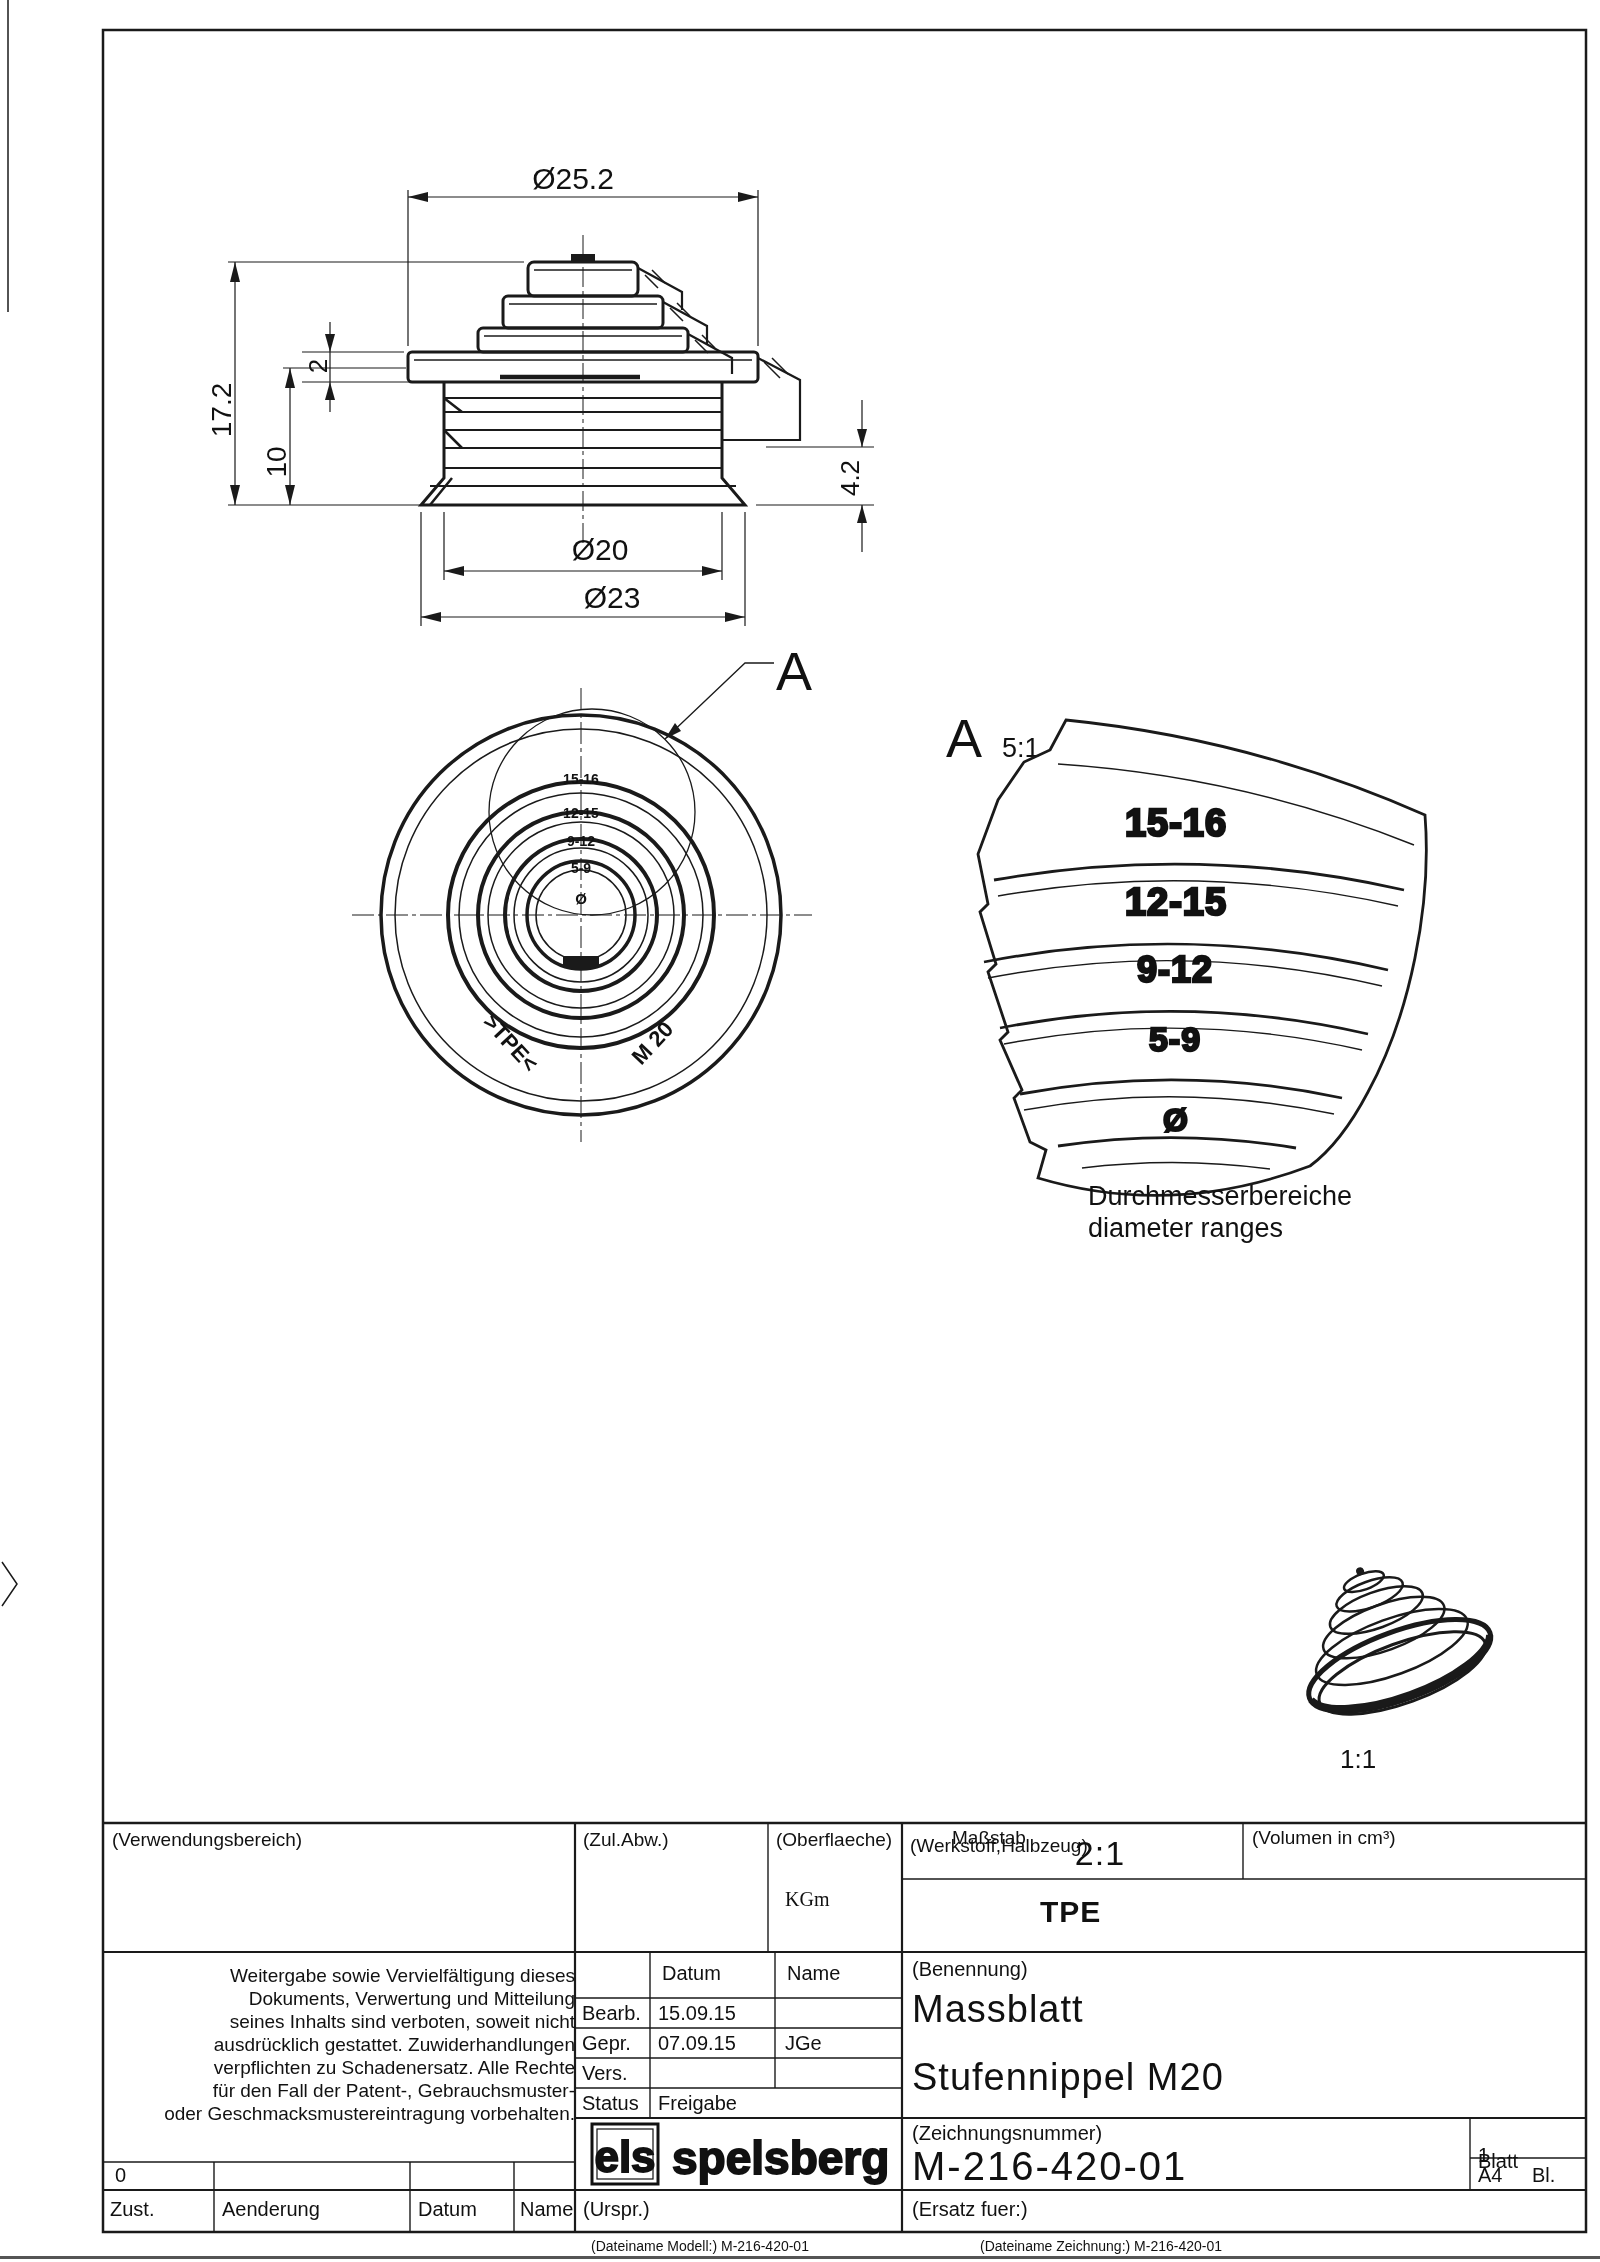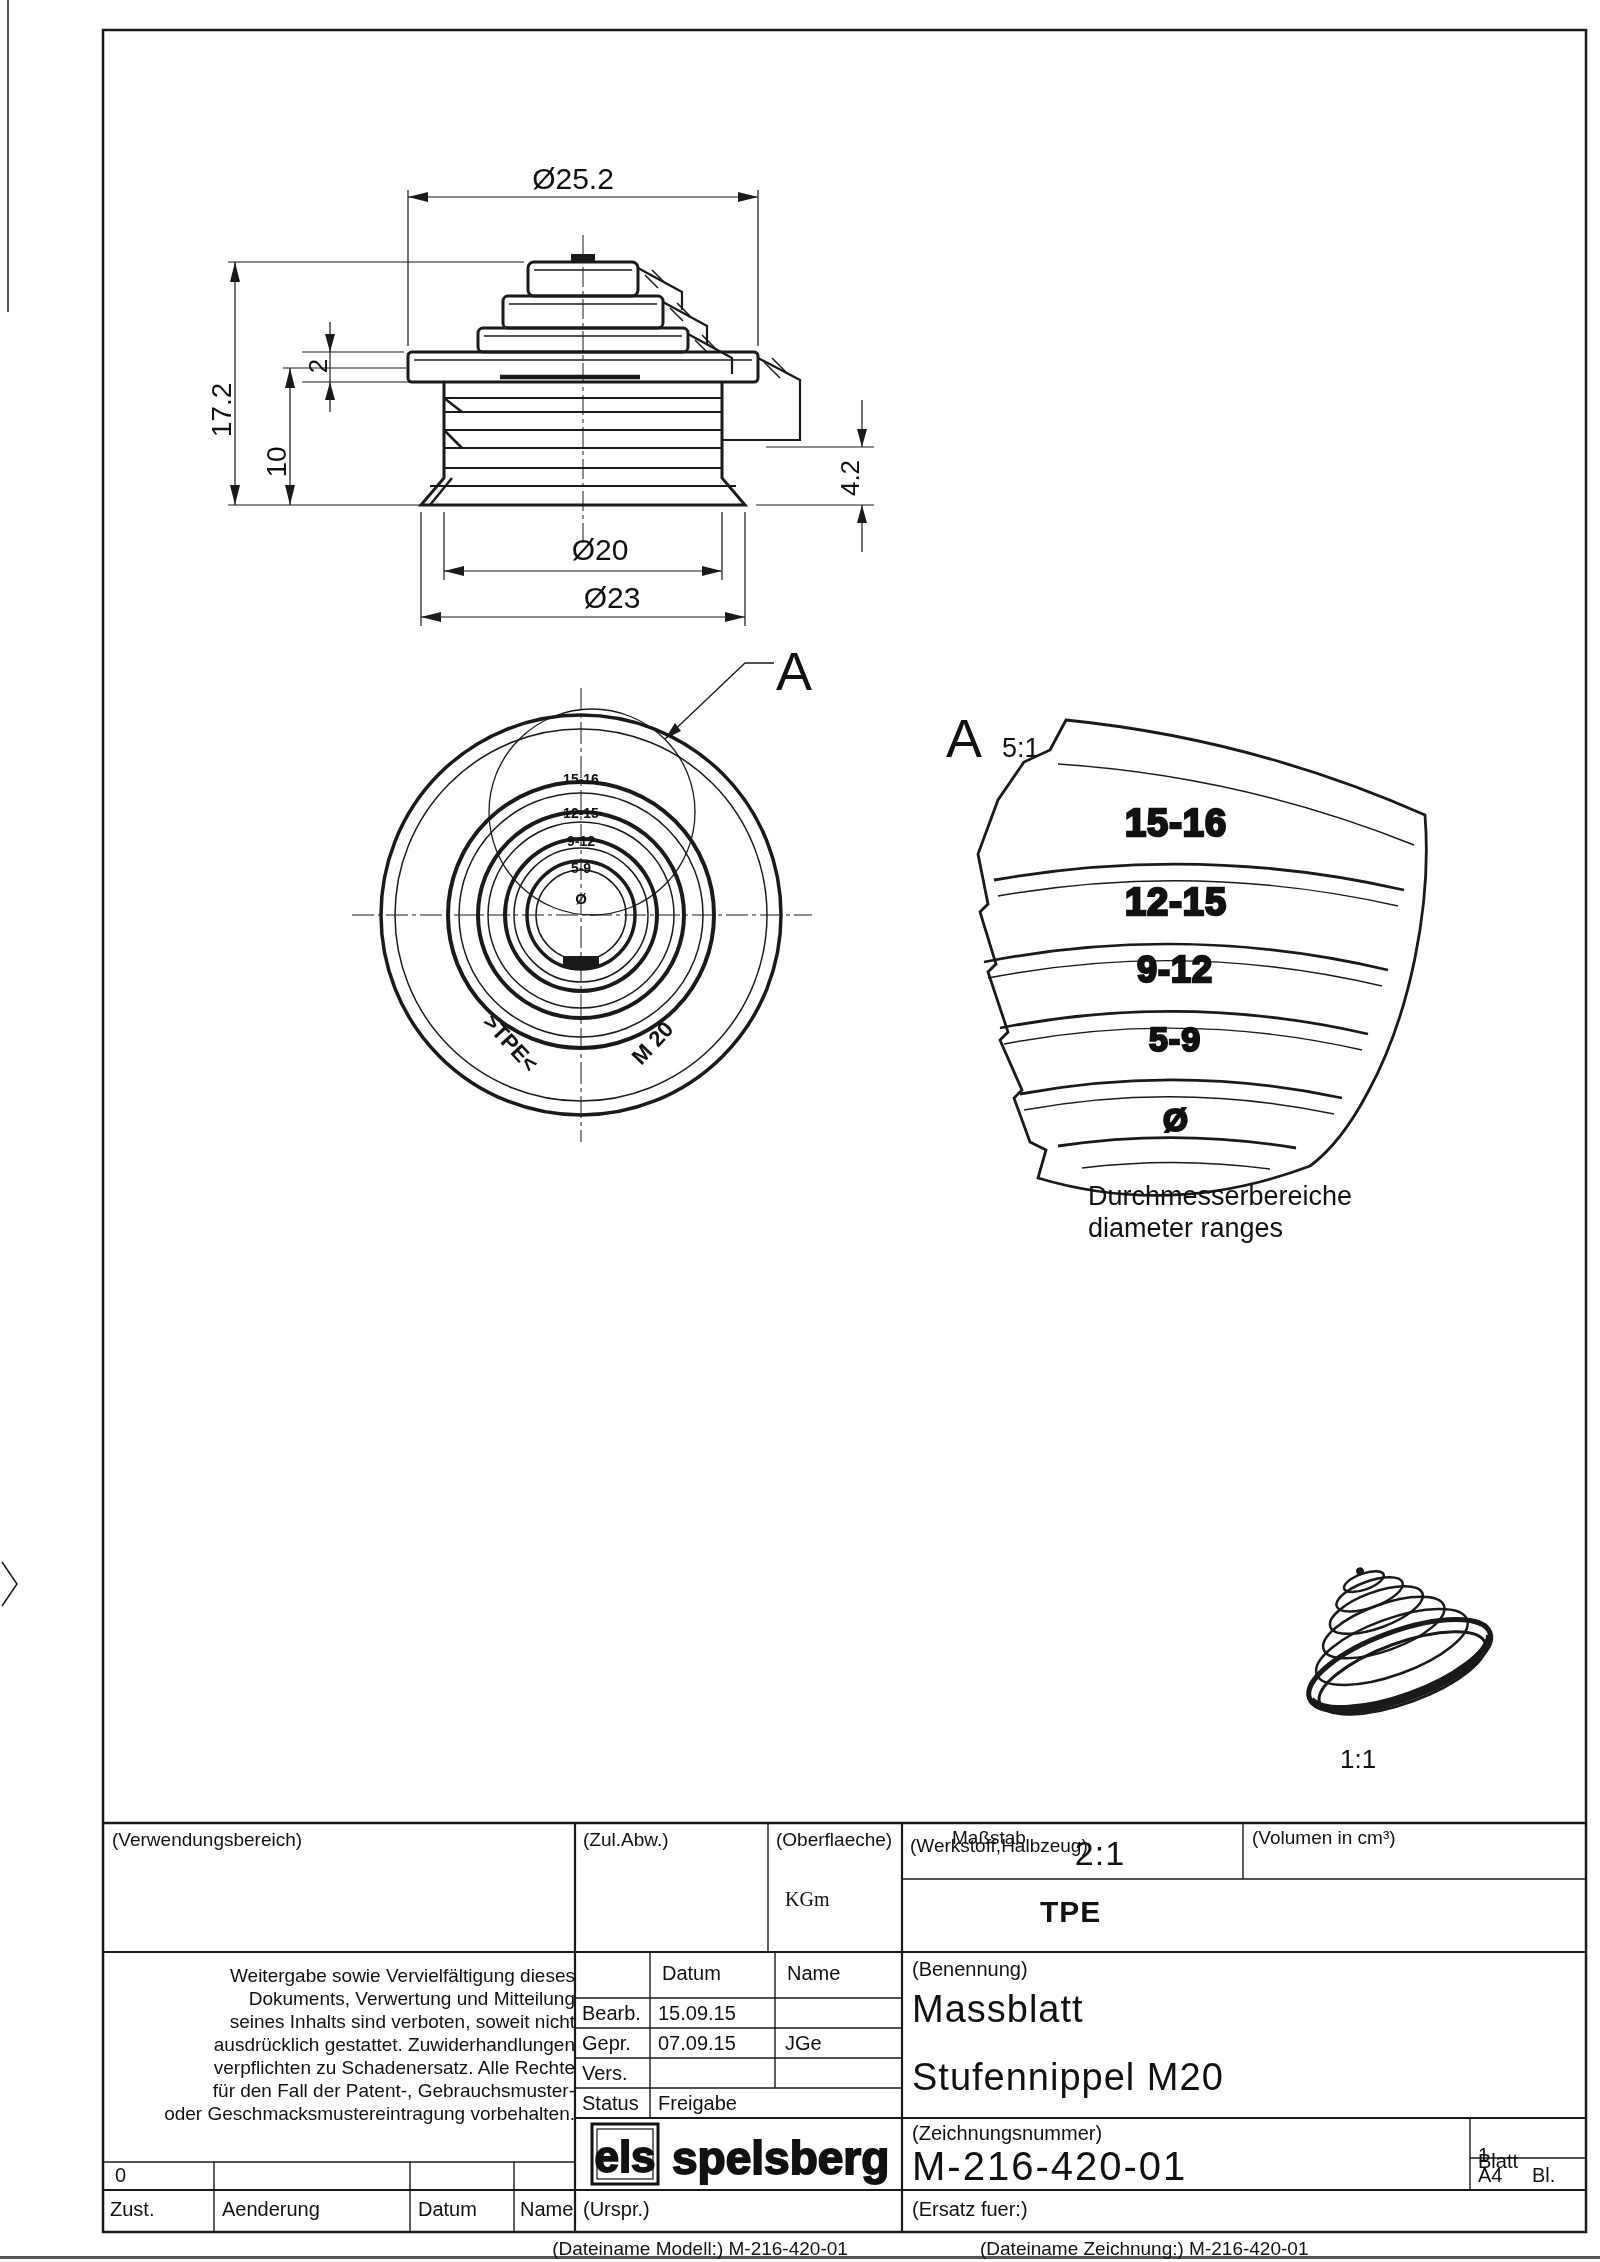--- a/index.html
+++ b/index.html
@@ -7,21 +7,21 @@
   #sheet{position:absolute;inset:0;width:1600px;height:1775px;}
   svg{position:absolute;left:0;top:0;}
   svg text{font-family:"Liberation Sans",sans-serif;fill:#111;}
   .tb-label{position:absolute;font-size:19px;white-space:nowrap;}
   .tb-label-s{position:absolute;font-size:20px;white-space:nowrap;}
   .tb-big{position:absolute;font-size:38px;white-space:nowrap;letter-spacing:1px;}
   .tb-num{position:absolute;font-size:40px;white-space:nowrap;letter-spacing:2px;}
   .tb-scale{position:absolute;font-size:34px;letter-spacing:1px;}
   .tb-mid{position:absolute;font-size:30px;font-weight:700;letter-spacing:1px;}
   .legal{position:absolute;left:113px;top:1964px;width:462px;font-size:19px;line-height:23px;white-space:pre-line;text-align:right;}
-  .footer-txt{position:absolute;font-size:19px;white-space:nowrap;}
+  .footer-txt{position:absolute;font-size:14px;white-space:nowrap;}
 </style>
 </head>
 <body>
 
 <div id="sheet">
 
 <svg width="1600" height="2262" viewBox="0 0 1600 2262">
 
   <g stroke="#1a1a1a" fill="none">
     <rect x="103" y="30" width="1483" height="2202" stroke-width="2.5"></rect>

